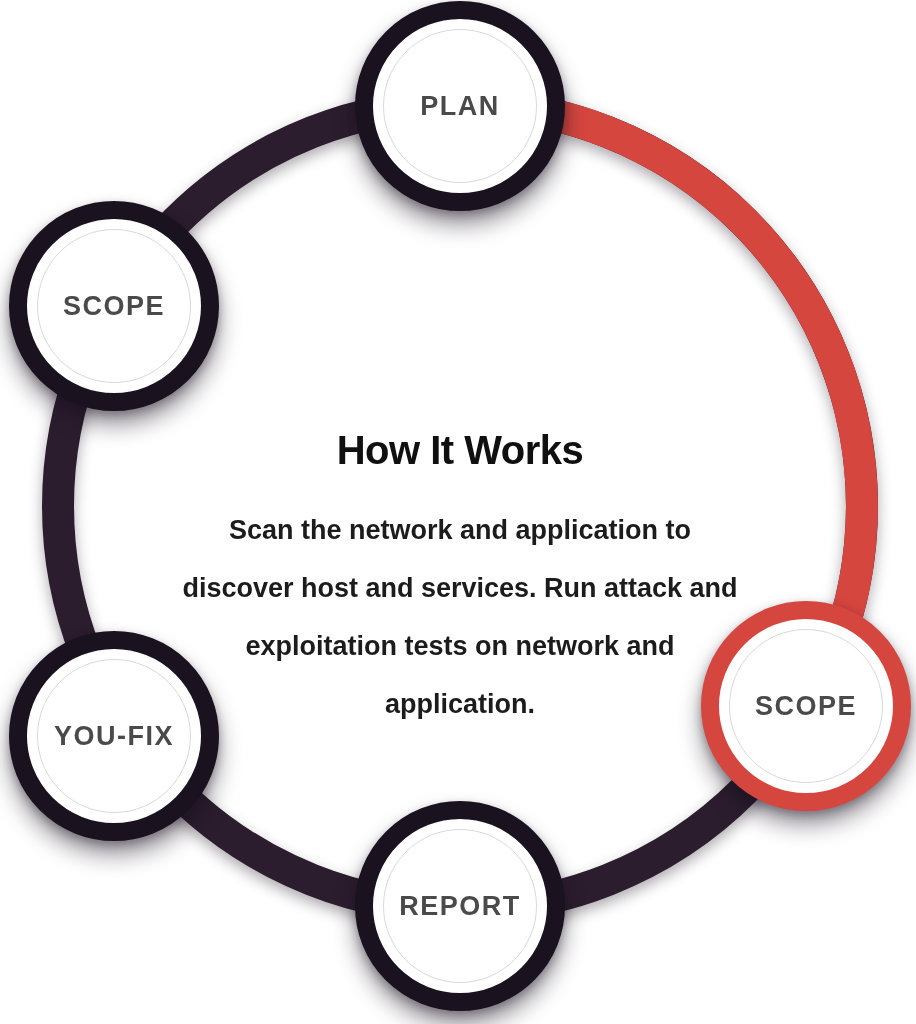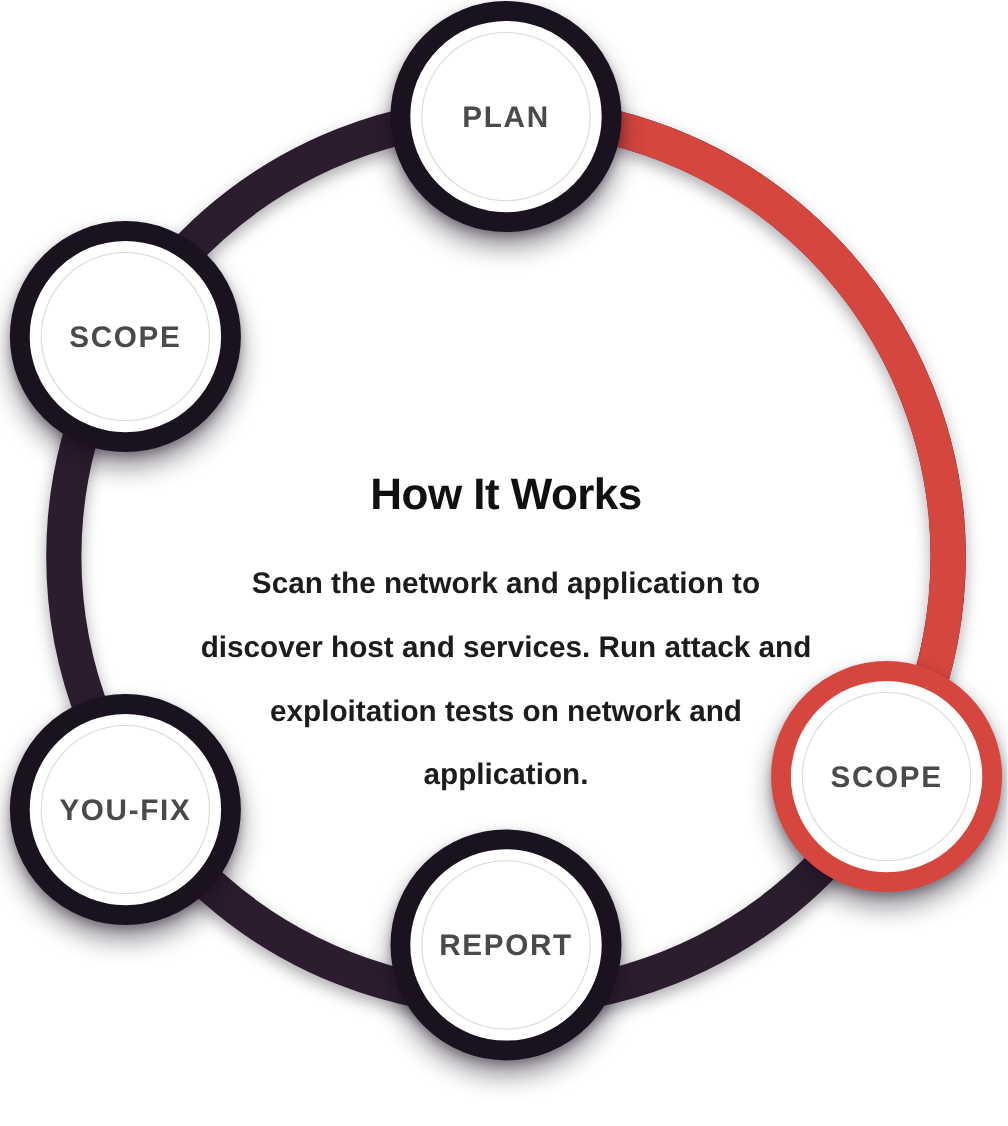--- a/index.html
+++ b/index.html
@@ -42,21 +42,21 @@
   }
   .node-label{
     font-size:27px;font-weight:bold;
     letter-spacing:1.5px;
     color:var(--node-label);
     white-space:nowrap;
   }
   .node-plan   {left:355px;top:1px;}
   .node-scope  {left:701px;top:201px;}
   .node-test   {left:701px;top:601px;}
-  .node-report {left:355px;top:754px;}
+  .node-report {left:355px;top:801px;}
   .node-youfix {left:9px;  top:631px;}
   .node-retest {left:9px;  top:201px;}
   .center-text{
     position:absolute;
     left:180px;top:388px;width:560px;
     text-align:center;
   }
   .center-title{
     font-size:40px;font-weight:bold;
     letter-spacing:-0.5px;

